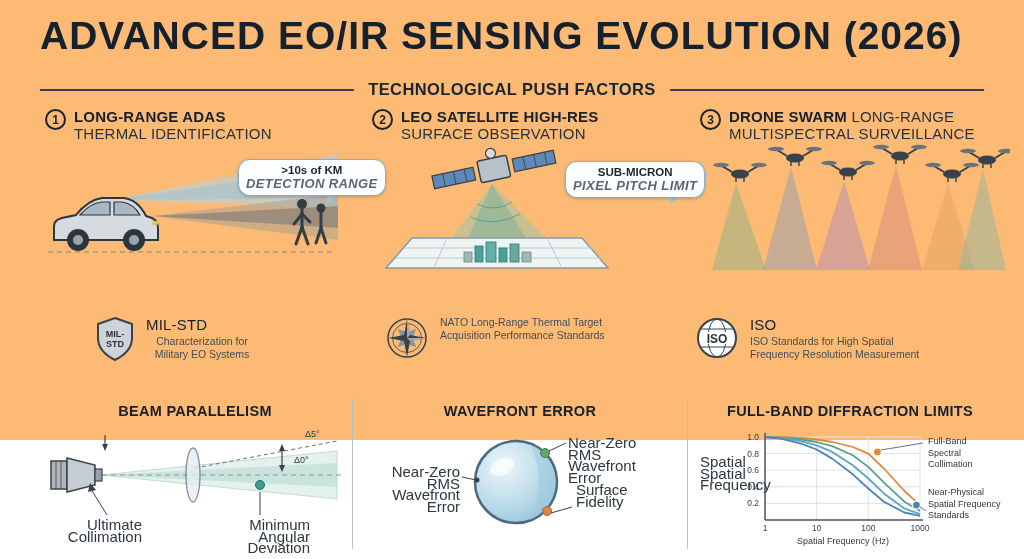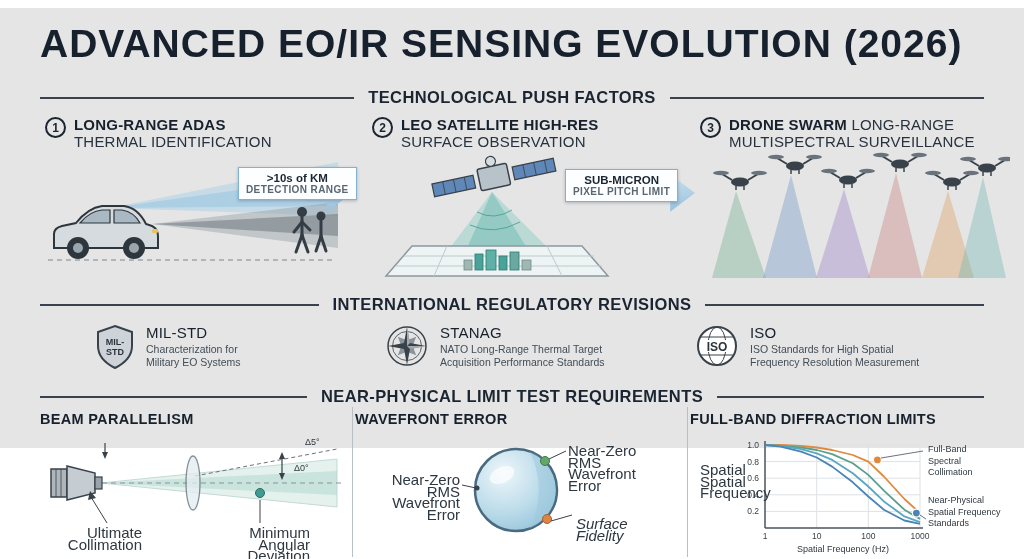--- a/index.html
+++ b/index.html
@@ -1,46 +1,46 @@
 <!DOCTYPE html>
 <html><head>
 <meta charset="utf-8">
 <style>
   * { margin:0; padding:0; box-sizing:border-box; }
   html,body { background:#ffffff; }
   body { width:1024px; height:559px; font-family:"Liberation Sans",sans-serif; color:#1b2531; position:relative; overflow:hidden; }
-  #page { position:relative; width:1024px; height:440px; background:#e5e5e5;margin-top:8px; }
+  #page { position:relative; width:1024px; height:440px; background:#fdba74; }
 
   .title { position:absolute; left:40px; top:14px; font-size:39px; font-weight:700; letter-spacing:1px; color:#17212d; white-space:nowrap; }
 
   .sec-header { position:absolute; left:40px; width:944px; display:flex; align-items:center; gap:14px; }
   .rule { flex:1; height:2px; background:#39434d; }
   .sec-title { font-size:16.5px; font-weight:700; letter-spacing:.4px; color:#1b2531; white-space:nowrap; }
 
   .pf-head { position:absolute; display:flex; gap:8px; align-items:flex-start; }
   .numcircle { width:21px; height:21px; border:2px solid #1b2531; border-radius:50%; font-size:12px; font-weight:700; display:flex; align-items:center; justify-content:center; flex:0 0 auto; margin-top:1px; }
   .pf-titles { font-size:15px; line-height:17px; letter-spacing:.2px; }
   .pf-bold { font-weight:700; color:#17212d; }
   .pf-rest { font-weight:400; color:#27323e; }
 
-  .badge { position:absolute; background:#fdfeff; border:1.5px solid #82b2d2; border-radius:0; padding:4px 7px; text-align:center; box-shadow:0 1px 3px rgba(40,60,80,.3); z-index:5; }
+  .badge { position:absolute; background:#fdfeff; border:1.5px solid #82b2d2; border-radius:12px; padding:4px 7px; text-align:center; box-shadow:0 1px 3px rgba(40,60,80,.3); z-index:5; }
   .badge-l1 { font-size:11.5px; font-weight:700; color:#1b2531; white-space:nowrap; }
-  .badge-l2 { font-size:10px; font-weight:700; color:#5a6670; letter-spacing:.4px; white-space:nowrap; }
+  .badge-l2 { font-size:13px; font-weight:700; color:#5a6670; letter-spacing:.4px; white-space:nowrap;font-style:italic; }
 
   .flow-arrow { position:absolute; width:46px; height:46px; z-index:4;
     background:linear-gradient(180deg,#cfe4f2,#93bedb);
     clip-path:polygon(0 31%,46% 31%,46% 9%,100% 50%,46% 91%,46% 69%,0 69%); }
 
   .illus { position:absolute; }
 
   .reg-item { position:absolute; display:flex; gap:11px; align-items:flex-start; }
   .reg-name { font-size:15px; font-weight:400; color:#17212d; margin-bottom:2px; letter-spacing:.2px; }
   .reg-desc { font-size:10.5px; color:#424d57; line-height:13px; }
 
-  .panel-title { position:absolute; font-size:14.5px; font-weight:700; text-align:left; letter-spacing:.3px; color:#17212d; }
+  .panel-title { position:absolute; font-size:14.5px; font-weight:700; text-align:center; letter-spacing:.3px; color:#17212d; }
   .vdiv { position:absolute; width:1px; background:#b8bfc5; }
 
   .lbl { position:absolute; font-size:15px; color:#2e3840; line-height:11.5px; z-index:6; }
   .lbl.center { text-align:right; }
   .lbl.right { text-align:right; }
   .lbl.small { font-size:9px; }
 
   svg text { font-family:"Liberation Sans",sans-serif; }
   .tick { font-size:8.5px; fill:#39424a; }
   .xlabel { font-size:9px; fill:#2e3840; }
@@ -179,73 +179,62 @@
     <polygon points="248,41 222,128 274,128" fill="#d99a5f" opacity="0.38"></polygon>
     <polygon points="283,27 258,128 306,128" fill="#6fb5b0" opacity="0.38"></polygon>
     <use href="#droneShape" x="40" y="32"></use>
     <use href="#droneShape" x="95" y="16"></use>
     <use href="#droneShape" x="148" y="30"></use>
     <use href="#droneShape" x="200" y="14"></use>
     <use href="#droneShape" x="252" y="32"></use>
     <use href="#droneShape" x="287" y="18"></use>
   </svg>
 
-  <div class="sec-header" style="top:287px;">
-    <div class="rule"></div>
-    <div class="sec-title">INTERNATIONAL REGULATORY REVISIONS</div>
-    <div class="rule"></div>
-  </div>
 
   <div class="reg-item" style="left:95px;top:316px;">
     <svg width="40" height="46" viewBox="0 0 40 46">
       <path d="M20,2 L37,8 V22 C37,33 28,40 20,44 C12,40 3,33 3,22 V8 Z" fill="#cdd3d8" stroke="#39424a" stroke-width="2"></path>
       <text class="shield-txt" x="20" y="21" text-anchor="middle">MIL-</text>
       <text class="shield-txt" x="20" y="31" text-anchor="middle">STD</text>
     </svg>
     <div>
       <div class="reg-name">MIL-STD</div>
-      <div class="reg-desc" style="width:112px;">Characterization for Military EO Systems</div>
+      <div class="reg-desc" style="width:112px;text-align:center;">Characterization for Military EO Systems</div>
     </div>
   </div>
 
   <div class="reg-item" style="left:385px;top:316px;">
     <svg width="44" height="44" viewBox="0 0 44 44">
       <circle cx="22" cy="22" r="19" fill="none" stroke="#39424a" stroke-width="1.5"></circle>
       <circle cx="22" cy="22" r="14.5" fill="none" stroke="#39424a" stroke-width="0.8"></circle>
       <polygon points="22,9 26,18 35,22 26,26 22,35 18,26 9,22 18,18" fill="#8a949c" transform="rotate(45 22 22)"></polygon>
       <polygon points="22,3 25,19 41,22 25,25 22,41 19,25 3,22 19,19" fill="#39424a"></polygon>
       <polygon points="22,3 22,22 25,19" fill="#ffffff" opacity="0.55"></polygon>
       <polygon points="41,22 22,22 25,25" fill="#ffffff" opacity="0.55"></polygon>
     </svg>
     <div>
-      <div class="reg-name">STANAG</div>
       <div class="reg-desc" style="width:182px;">NATO Long-Range Thermal Target Acquisition Performance Standards</div>
     </div>
   </div>
 
   <div class="reg-item" style="left:695px;top:316px;">
     <svg width="44" height="44" viewBox="0 0 44 44">
       <circle cx="22" cy="22" r="19" fill="#ffffff" stroke="#39424a" stroke-width="2"></circle>
       <ellipse cx="22" cy="22" rx="9" ry="19" fill="none" stroke="#39424a" stroke-width="1"></ellipse>
       <line x1="5" y1="13" x2="39" y2="13" stroke="#39424a" stroke-width="1"></line>
       <line x1="5" y1="31" x2="39" y2="31" stroke="#39424a" stroke-width="1"></line>
       <rect x="5" y="16" width="34" height="12" fill="#ffffff"></rect>
       <text class="globe-txt" x="22" y="26.5" text-anchor="middle">ISO</text>
     </svg>
     <div>
       <div class="reg-name">ISO</div>
       <div class="reg-desc" style="width:182px;">ISO Standards for High Spatial Frequency Resolution Measurement</div>
     </div>
   </div>
 
-  <div class="sec-header" style="top:379px;">
-    <div class="rule"></div>
-    <div class="sec-title">NEAR-PHYSICAL LIMIT TEST REQUIREMENTS</div>
-    <div class="rule"></div>
-  </div>
 
   <div class="panel-title" style="left:40px;top:403px;width:310px;">BEAM PARALLELISM</div>
   <div class="panel-title" style="left:690px;top:403px;width:320px;">FULL-BAND DIFFRACTION LIMITS</div>
   <div class="panel-title" style="left:355px;top:403px;width:330px;">WAVEFRONT ERROR</div>
   <div class="vdiv" style="left:352px;top:399px;height:150px;"></div>
   <div class="vdiv" style="left:687px;top:399px;height:150px;"></div>
 
   <svg class="illus" style="left:45px;top:425px;" width="300" height="120" viewBox="0 0 300 120">
     <polygon points="56,50 292,26 292,74" fill="#cfe6e0" opacity="0.55" stroke="#8fbdb4" stroke-width="1"></polygon>
     <polygon points="56,50 292,38 292,62" fill="#aed6cd" opacity="0.5"></polygon>
@@ -289,21 +278,21 @@
     </g>
     <line x1="104" y1="52" x2="118" y2="55" stroke="#39424a" stroke-width="1"></line>
     <circle cx="119" cy="55" r="2.5" fill="#39424a"></circle>
     <circle cx="187" cy="28" r="4.5" fill="#63a86a" stroke="#3f7a46" stroke-width="1"></circle>
     <line x1="191" y1="26" x2="208" y2="18" stroke="#39424a" stroke-width="1"></line>
     <circle cx="189" cy="86" r="4.5" fill="#dd8447" stroke="#b05f24" stroke-width="1"></circle>
     <line x1="193" y1="88" x2="214" y2="82" stroke="#39424a" stroke-width="1"></line>
   </svg>
   <div class="lbl right" style="left:362px;top:466px;width:98px;">Near-Zero RMS Wavefront Error</div>
   <div class="lbl" style="left:568px;top:437px;width:95px;">Near-Zero RMS Wavefront Error</div>
-  <div class="lbl" style="left:576px;top:510px;width:100px;font-style:italic;">Surface Fidelity</div>
+  <div class="lbl" style="left:576px;top:484px;width:100px;">Surface Fidelity</div>
 
   <svg class="illus" style="left:695px;top:425px;" width="325" height="125" viewBox="0 0 325 125">
     <g stroke="#dde2e5" stroke-width="1">
       <line x1="121.7" y1="12" x2="121.7" y2="95"></line>
       <line x1="173.3" y1="12" x2="173.3" y2="95"></line>
       <line x1="225" y1="12" x2="225" y2="95"></line>
       <line x1="70" y1="12" x2="225" y2="12"></line>
       <line x1="70" y1="28.6" x2="225" y2="28.6"></line>
       <line x1="70" y1="45.2" x2="225" y2="45.2"></line>
       <line x1="70" y1="61.8" x2="225" y2="61.8"></line>

